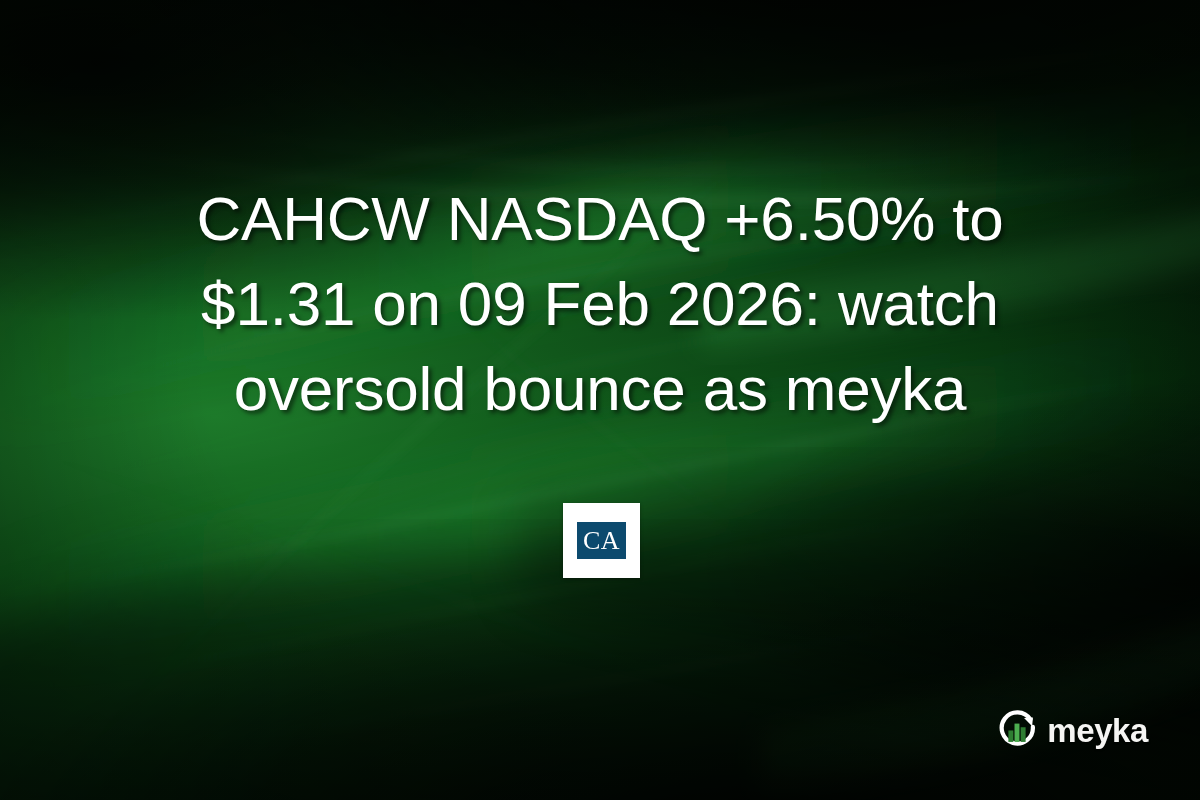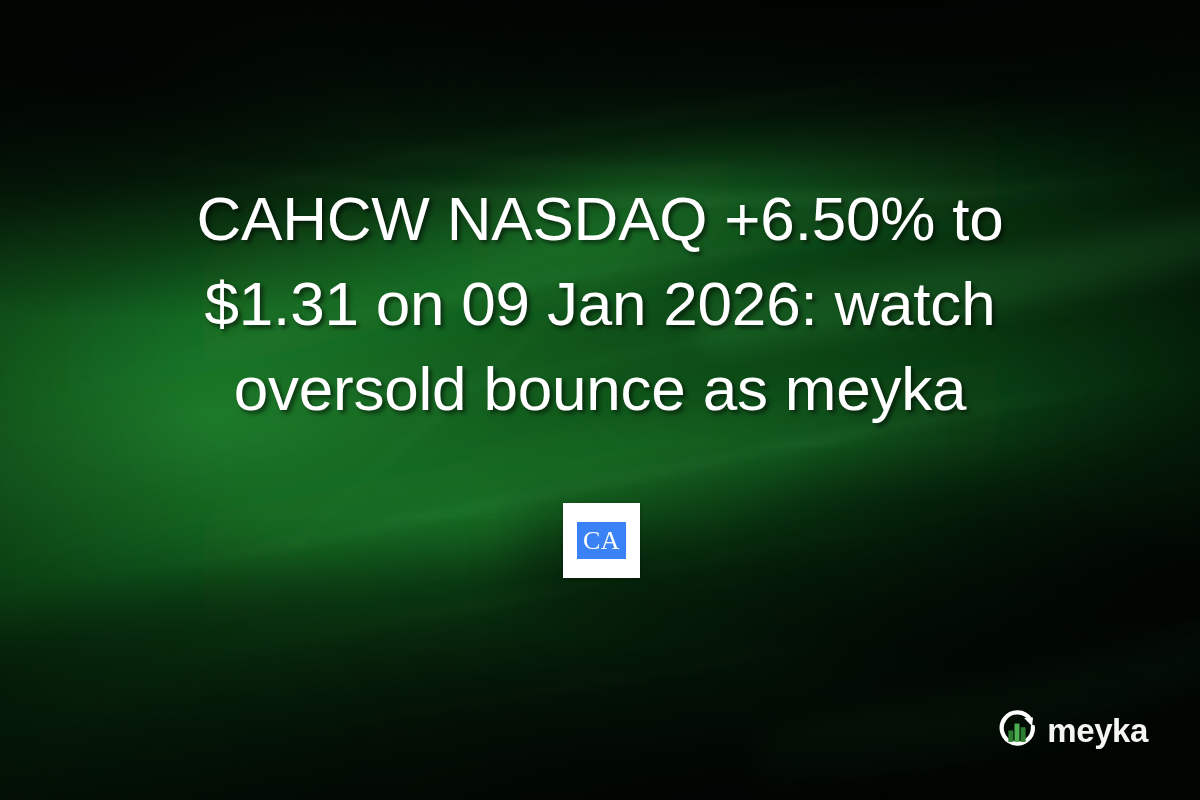--- a/index.html
+++ b/index.html
@@ -84,21 +84,21 @@
     height: 75px;
     background: #ffffff;
     display: flex;
     align-items: center;
     justify-content: center;
     box-shadow: 0 1px 3px rgba(0,0,0,0.35);
   }
   .ticker-mark {
     width: 49px;
     height: 37px;
-    background: #3b82f6;
+    background: #0c4a6e;
     color: #ffffff;
     font-family: "Liberation Serif", serif;
     font-size: 26px;
     line-height: 37px;
     text-align: center;
     letter-spacing: 0.5px;
   }
 
   
   .brand {
@@ -188,21 +188,21 @@
     <path d="M 700 300 C 880 270, 1050 250, 1260 200 L 1260 250 C 1040 305, 860 340, 700 350 Z" fill="#45c159" opacity="0.16" filter="url(#blur14)"></path>
     <path d="M 760 730 C 940 700, 1100 660, 1260 600 L 1260 660 C 1080 735, 920 775, 760 790 Z" fill="#39ad4b" opacity="0.13" filter="url(#blur14)"></path>
   </svg>
 
   <div class="bg-dark-top"></div>
   <div class="bg-dark-bottom"></div>
   <div class="vignette"></div>
 
   <div class="headline">
     <span class="headline-line">CAHCW NASDAQ +6.50% to</span>
-    <span class="headline-line">$1.31 on 09 Jan 2026: watch</span>
+    <span class="headline-line">$1.31 on 09 Feb 2026: watch</span>
     <span class="headline-line">oversold bounce as meyka</span>
   </div>
 
   <div class="ticker-badge">
     <div class="ticker-mark">CA</div>
   </div>
 
   <div class="brand">
     <svg class="brand-icon" viewBox="0 0 48 48">
 

